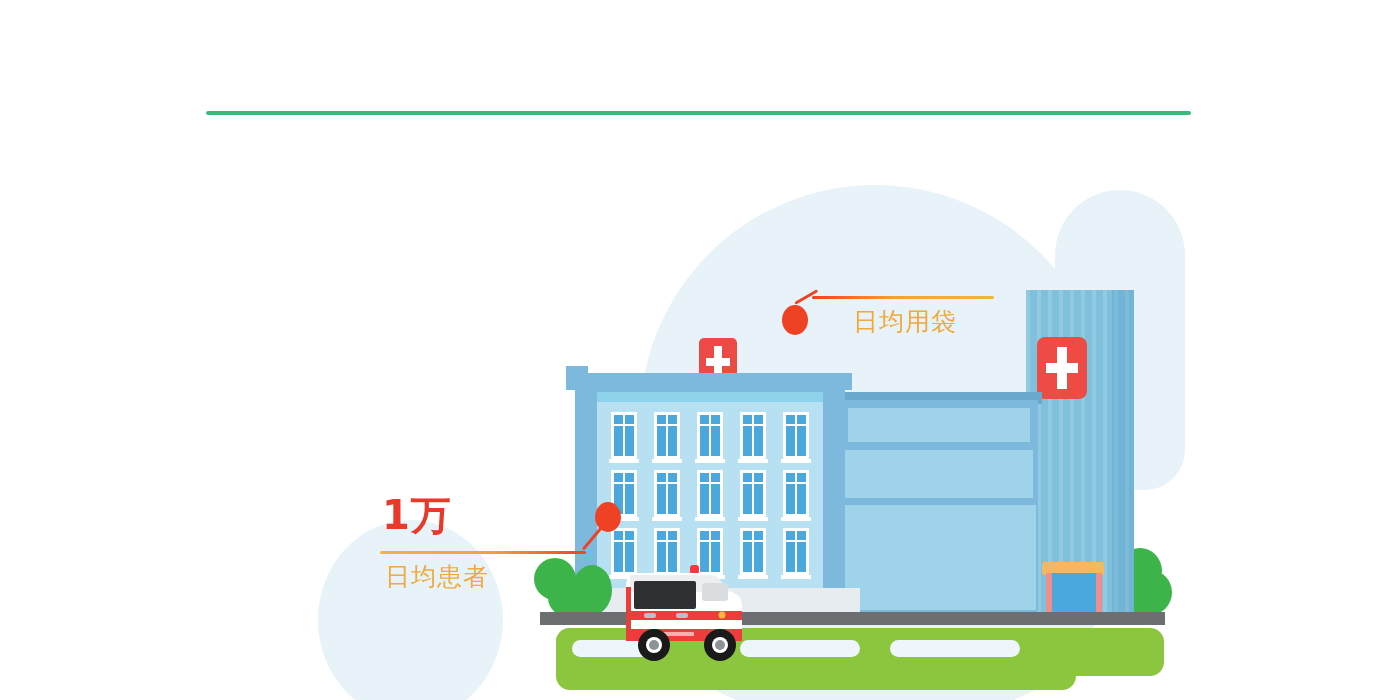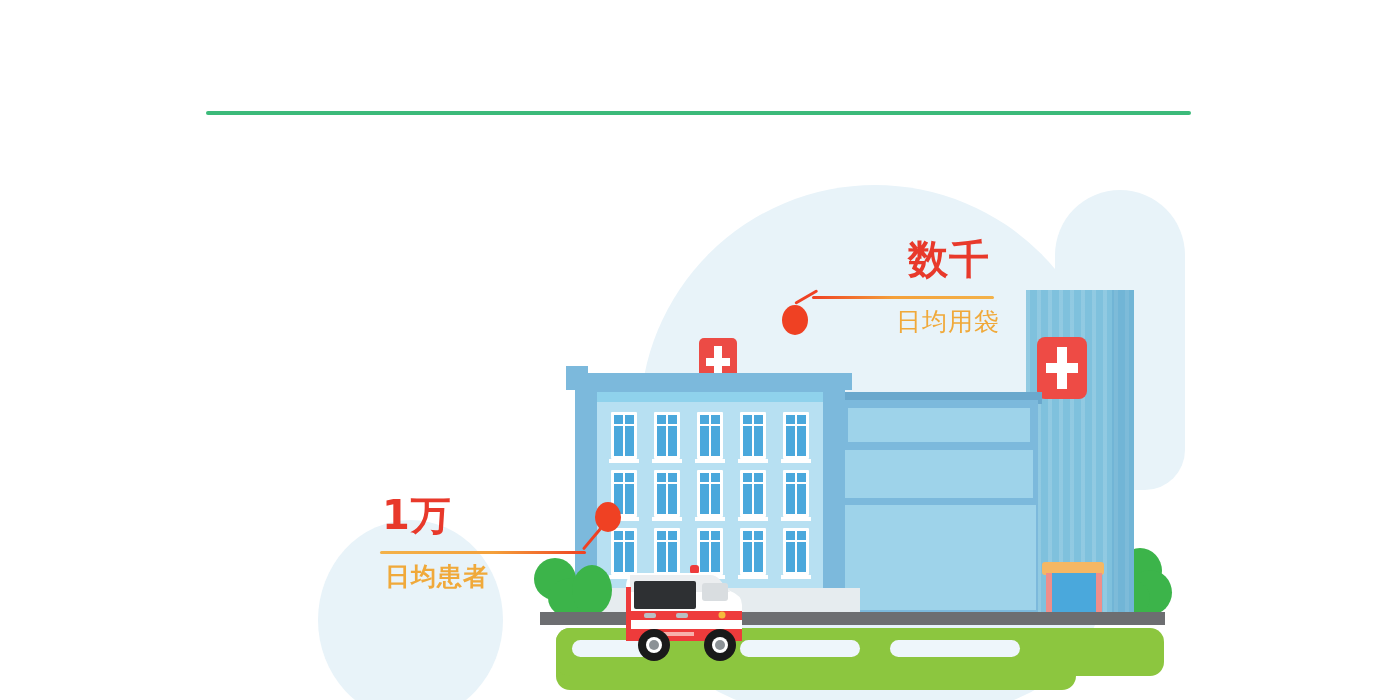--- a/index.html
+++ b/index.html
@@ -320,31 +320,31 @@
     transform-origin: left center;
     border-radius: 2px;
   }
 
   
   #callout-right-value { left: 908px; top: 232px; }
   #callout-right-line {
     left: 812px; top: 296px; width: 182px;
     background: linear-gradient(to right, #ef4123 0%, #f4a03a 45%, #f3b24a 100%);
   }
-  #callout-right-label { left: 896px; top: 305px; text-align: center; }
+  #callout-right-label { left: 853px; top: 305px; text-align: center; }
   #callout-right-dot { left: 782px; top: 305px; }
   #callout-right-stem { left: 795px; top: 302px; width: 26px; transform: rotate(-30deg); }
 
   
   #callout-left-value { left: 382px; top: 488px; }
   #callout-left-line {
     left: 380px; top: 551px; width: 206px;
     background: linear-gradient(to right, #f3b24a 0%, #f4a03a 55%, #ef4123 100%);
   }
-  #callout-left-label { left: 385px; top: 560px; font-weight: bold; }
+  #callout-left-label { left: 385px; top: 560px; }
   #callout-left-dot { left: 595px; top: 502px; }
   #callout-left-stem { left: 583px; top: 548px; width: 28px; transform: rotate(-50deg); }
 </style>
 </head>
 <body>
 
 <div id="stage">
 
   <div id="title-rule"></div>
 
@@ -523,21 +523,20 @@
 
       <circle cx="36" cy="80" r="16" fill="#1a1a1a"></circle>
       <circle cx="36" cy="80" r="8" fill="#ffffff"></circle>
       <circle cx="36" cy="80" r="5" fill="#8c9296"></circle>
       <circle cx="102" cy="80" r="16" fill="#1a1a1a"></circle>
       <circle cx="102" cy="80" r="8" fill="#ffffff"></circle>
       <circle cx="102" cy="80" r="5" fill="#8c9296"></circle>
     </svg>
   </div>
 
-  <div class="callout-value" id="callout-right-value">数千</div>
   <div class="callout-line" id="callout-right-line"></div>
   <div class="callout-label" id="callout-right-label">日均用袋</div>
   <div class="callout-stem" id="callout-right-stem"></div>
   <div class="callout-dot" id="callout-right-dot"></div>
 
   <div class="callout-value" id="callout-left-value">1万</div>
   <div class="callout-line" id="callout-left-line"></div>
   <div class="callout-label" id="callout-left-label">日均患者</div>
   <div class="callout-stem" id="callout-left-stem"></div>
   <div class="callout-dot" id="callout-left-dot"></div>

